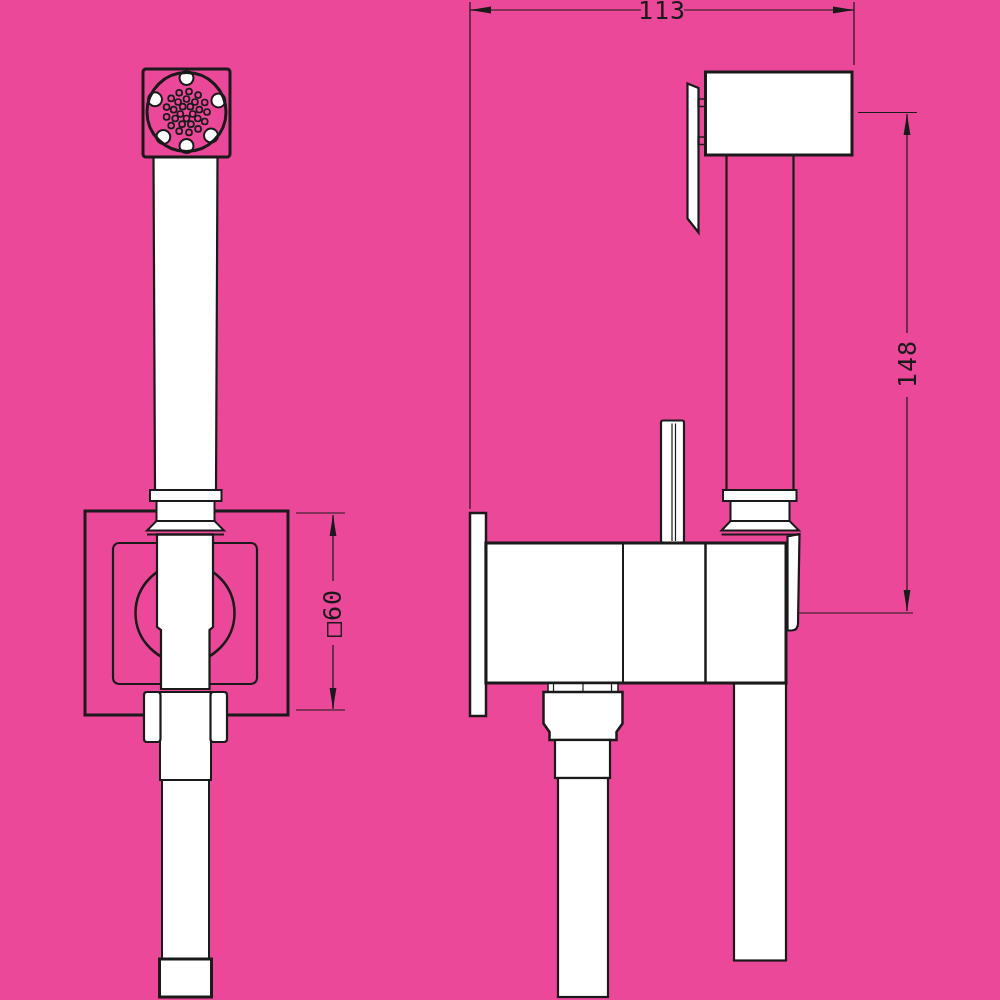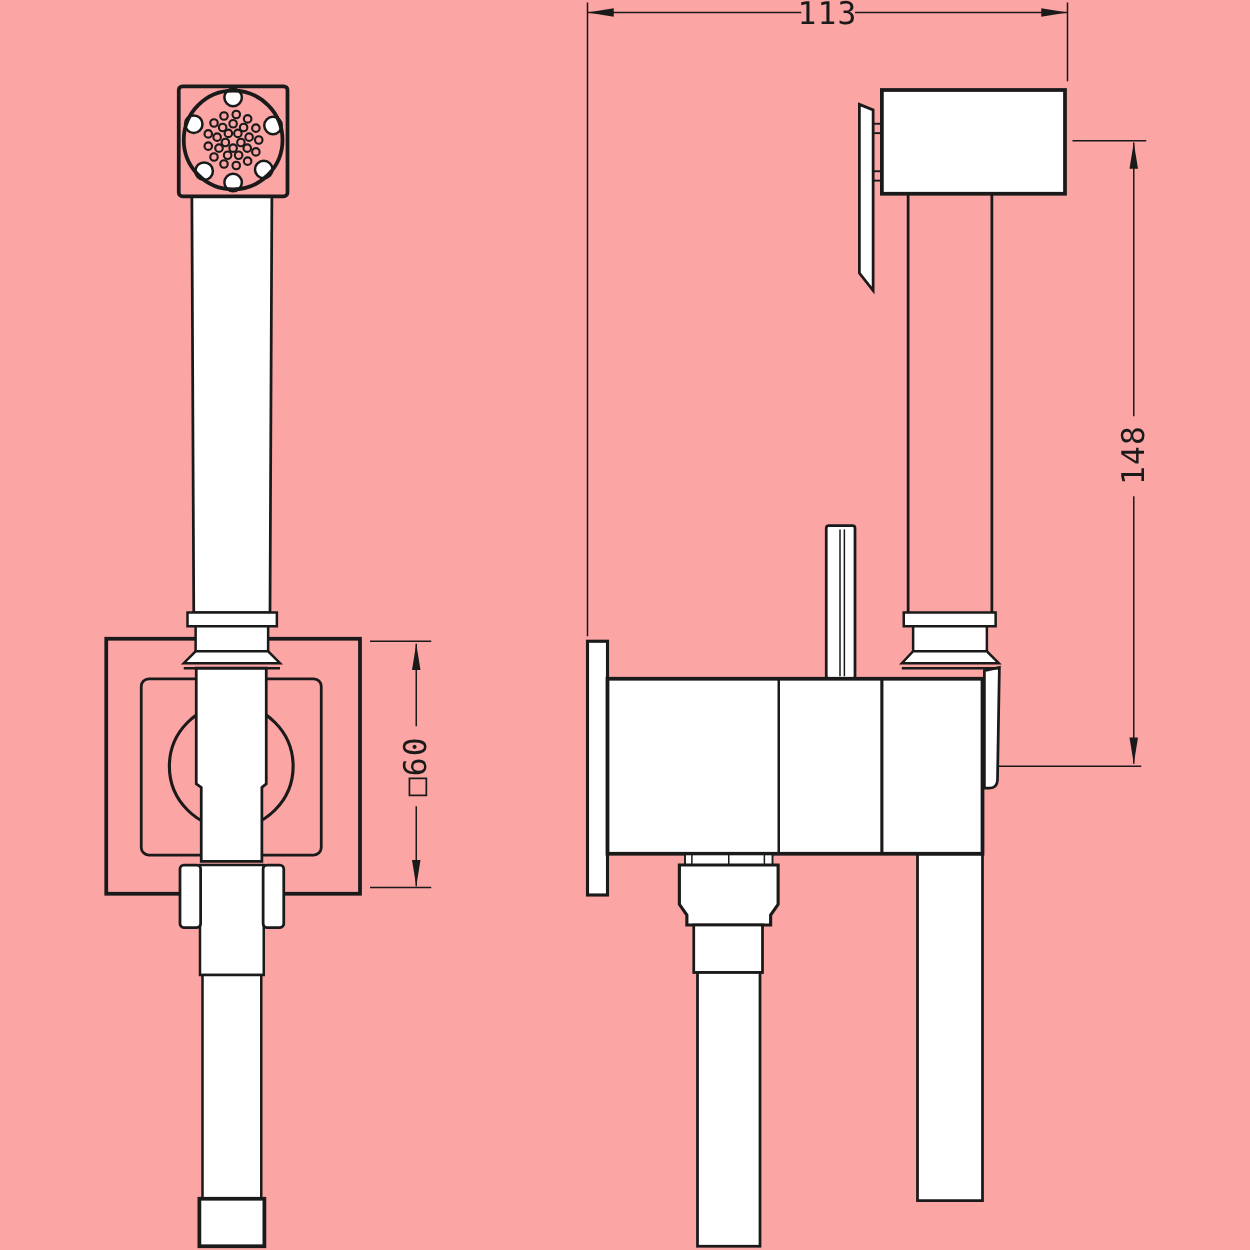--- a/index.html
+++ b/index.html
@@ -1,16 +1,16 @@
 <!DOCTYPE html>
 <html><head>
 <meta charset="utf-8">
 <style>
   html,body{margin:0;padding:0;background:#ffffff;}
-  .canvas{width:1000px;height:1000px;background:#fca5a5;position:relative;overflow:hidden;
+  .canvas{width:1000px;height:1000px;background:#ec4899;position:relative;overflow:hidden;
           font-family:"DejaVu Sans Mono", monospace;}
   svg{display:block;}
   .ln{fill:none;stroke:#1a1a1a;stroke-linecap:butt;stroke-linejoin:miter;}
   .fw{fill:#ffffff;}
   .w12{stroke-width:1.2;}
   .w15{stroke-width:1.5;}
   .w17{stroke-width:1.7;}
   .w2{stroke-width:2;}
   .w22{stroke-width:2.2;}
   .w25{stroke-width:2.5;}

